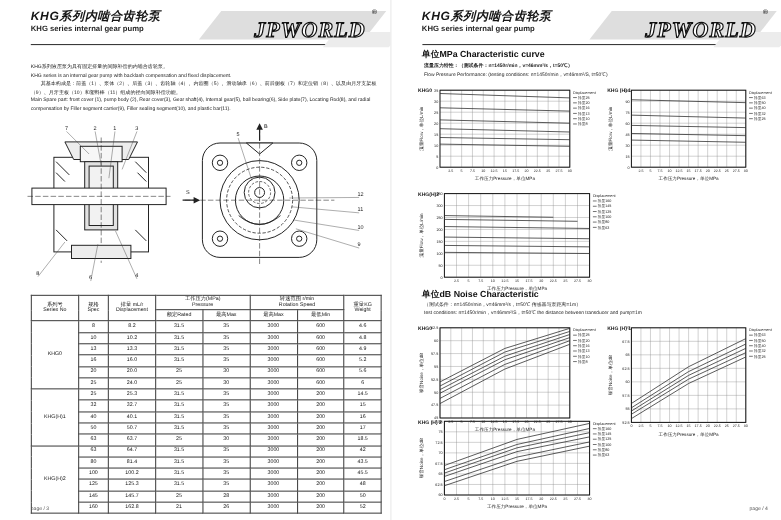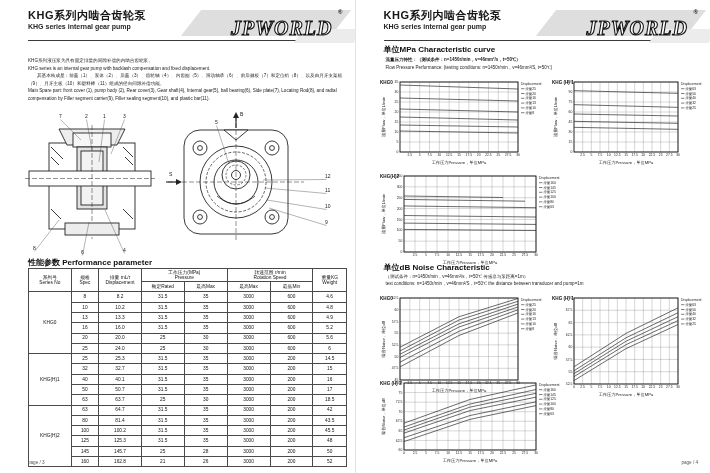--- a/index.html
+++ b/index.html
@@ -2,21 +2,21 @@
 <html><head>
 <meta charset="utf-8">
 <style>
   html,body{margin:0;padding:0;background:#f5f5f5;}
   body{width:710px;height:473px;font-family:"Liberation Sans",sans-serif;}
   .sheet{display:flex;width:710px;height:473px;background:#ffffff;}
   .page{position:relative;width:355px;height:473px;background:#fff;overflow:hidden;}
   .page.left{border-right:1px solid #e3e3e3;}
   
   .hdr{position:absolute;left:28px;top:9px;right:8px;height:31px;border-bottom:1.4px solid #3a3a3a;}
-  .t-cn{font-size:11px;font-weight:bold;color:#161616;letter-spacing:.5px;line-height:1.25;}
+  .t-cn{font-size:11px;font-weight:bold;color:#161616;letter-spacing:.5px;line-height:1.25;font-style:italic;}
   .t-en{font-size:7px;font-weight:bold;color:#262626;}
   .logo-wrap{position:absolute;right:0;top:0;width:160px;height:30px;}
   .band{position:absolute;background:#dedede;transform:skewX(-38deg);}
   .band.b1{right:6px;top:1px;width:150px;height:26px;}
   .band.b2{right:-12px;top:20px;width:60px;height:14px;background:#ececec;}
   .logo{position:absolute;right:14px;top:8px;font-family:"Liberation Serif",serif;font-style:italic;font-weight:900;font-size:20px;letter-spacing:1px;color:#ffffff;-webkit-text-stroke:1.1px #111;}
   .reg{position:absolute;right:4px;top:0;font-size:6px;color:#111;-webkit-text-stroke:0;font-style:normal;font-weight:bold;}
   .sec{position:absolute;left:28px;font-size:8px;font-weight:bold;color:#101010;}
   .paras{position:absolute;left:28px;right:8px;top:57px;font-size:4.6px;color:#222;line-height:1.65;}
   .paras .ind{text-indent:9px;}
@@ -128,21 +128,20 @@
             <line x1="307.5" y1="85.5" x2="246" y2="80" stroke="#444" stroke-width="0.4"></line>
             <text x="306" y="84" font-size="5" fill="#222">11</text>
             <line x1="307.5" y1="101.5" x2="248" y2="92" stroke="#444" stroke-width="0.4"></line>
             <text x="306" y="100" font-size="5" fill="#222">10</text>
             <line x1="307.5" y1="117.5" x2="250" y2="100" stroke="#444" stroke-width="0.4"></line>
             <text x="306" y="116" font-size="5" fill="#222">9</text>
           </g>
       </svg>
     </div>
 
-    <div class="sec" style="top:257px">性能参数 Performance parameter</div>
 
     <table class="perf-table">
       <thead>
         <tr>
           <th rowspan="2" style="width:13%"><span>系列号</span><br><span>Series No</span></th>
           <th rowspan="2" style="width:8%"><span>规格</span><br><span>Spec</span></th>
           <th rowspan="2" style="width:13%"><span>排量 mL/r</span><br><span>Displacement</span></th>
           <th colspan="2" style="width:28%"><span>工作压力(MPa)</span><br><span>Pressure</span></th>
           <th colspan="2" style="width:28%"><span>转速范围 r/min</span><br><span>Rotation Speed</span></th>
           <th rowspan="2" style="width:10%"><span>重量KG</span><br><span>Weight</span></th>

